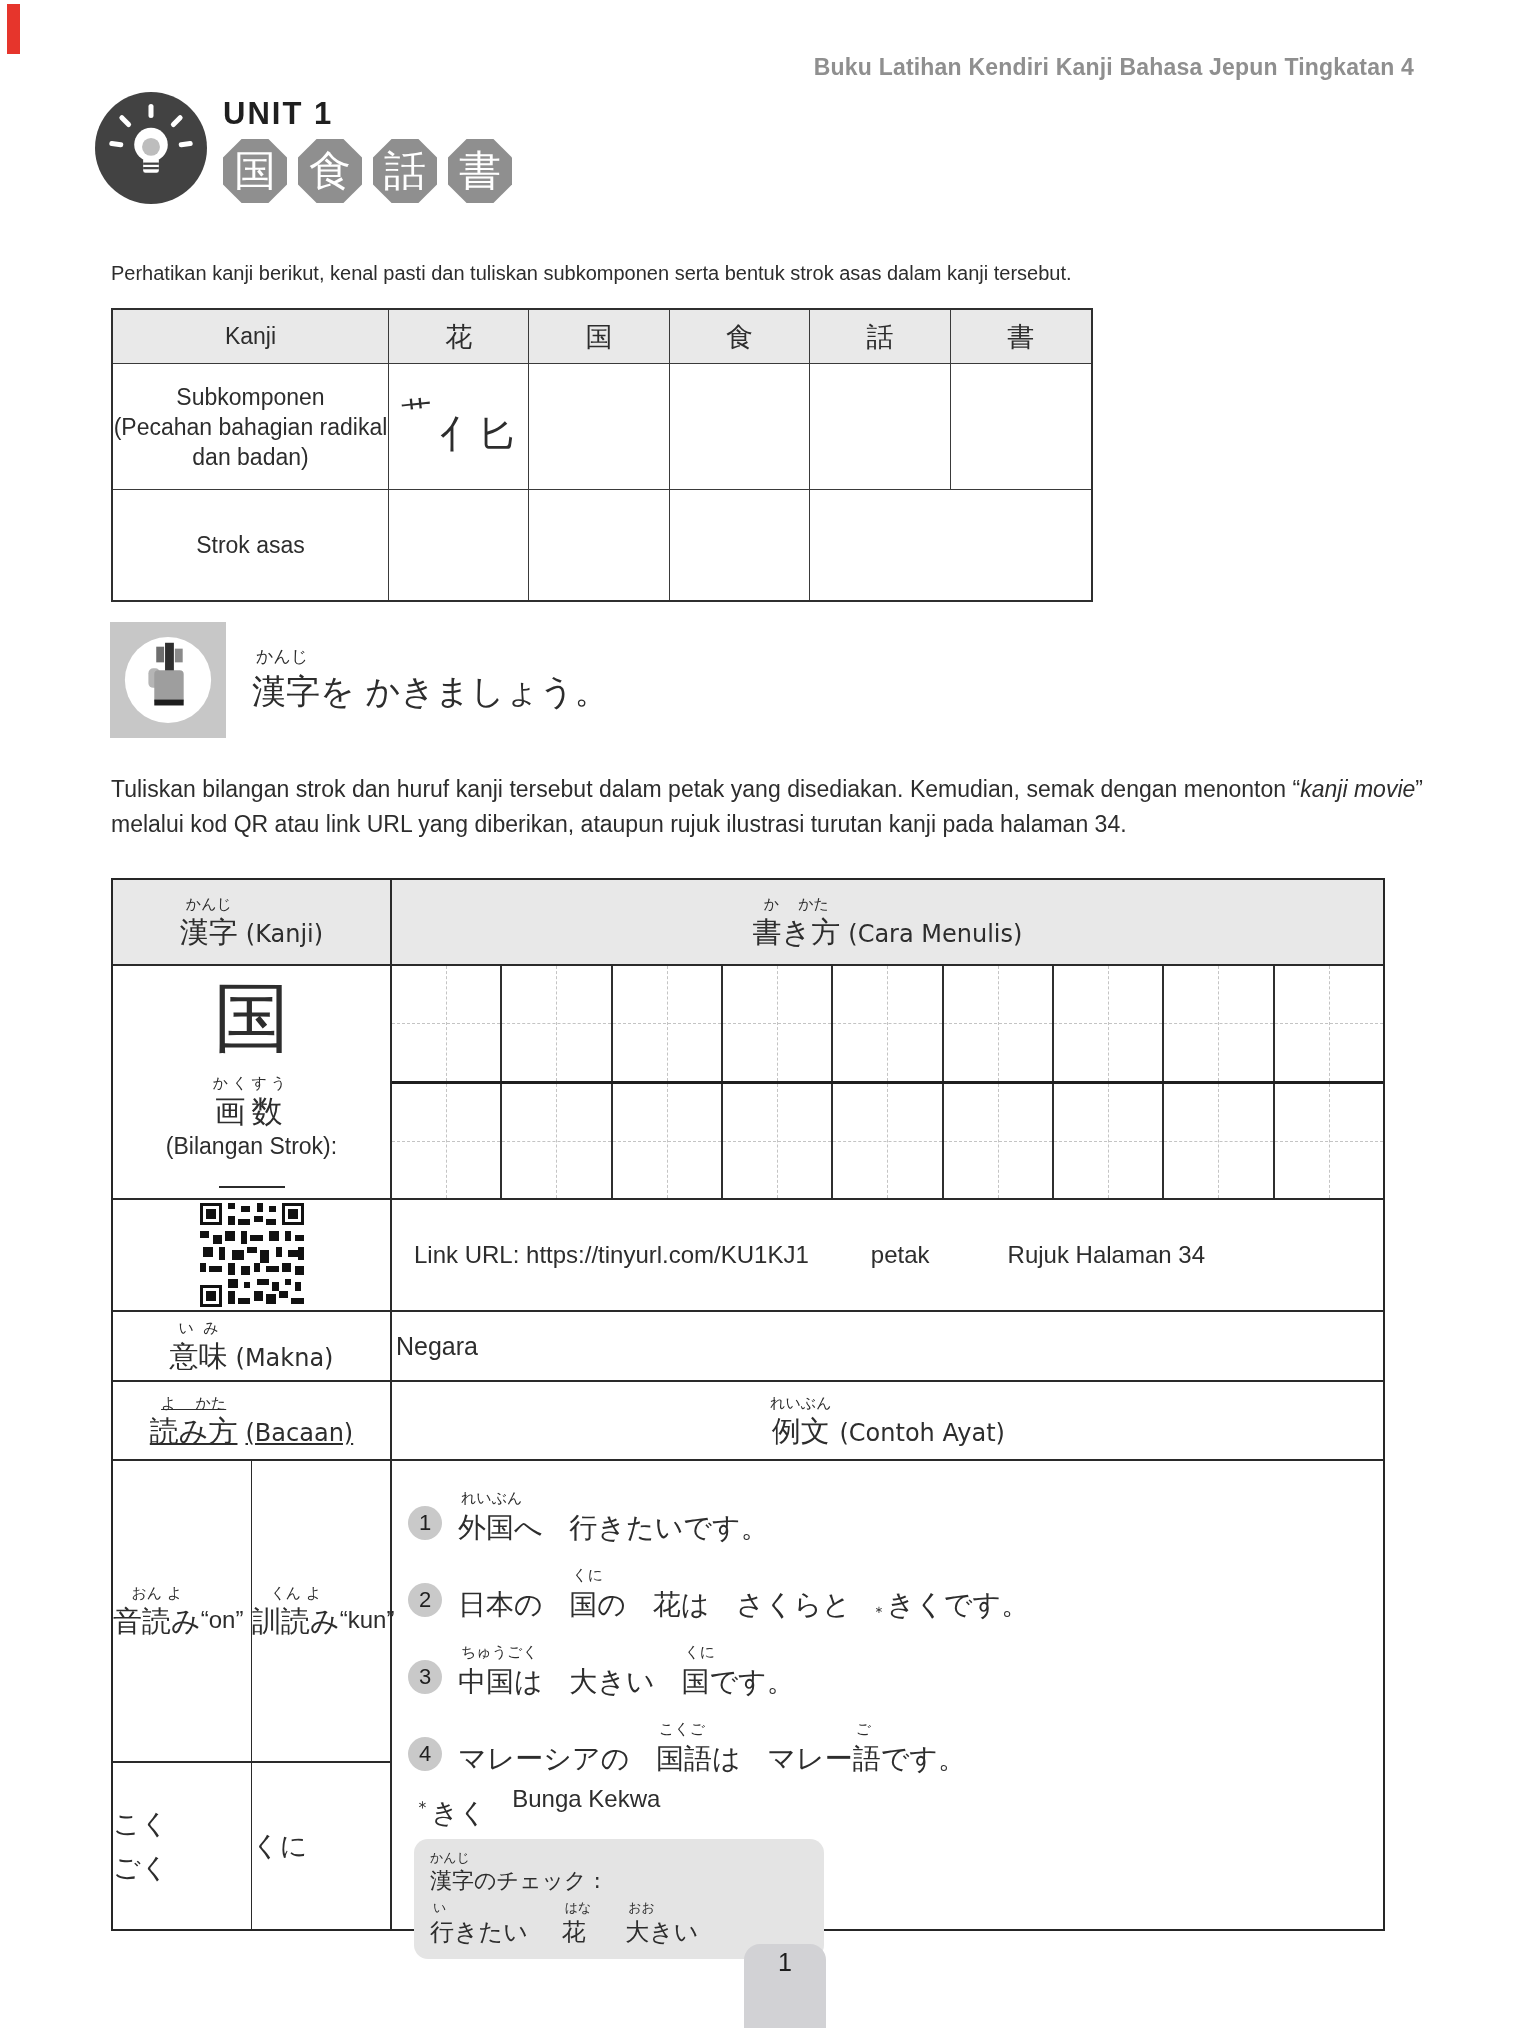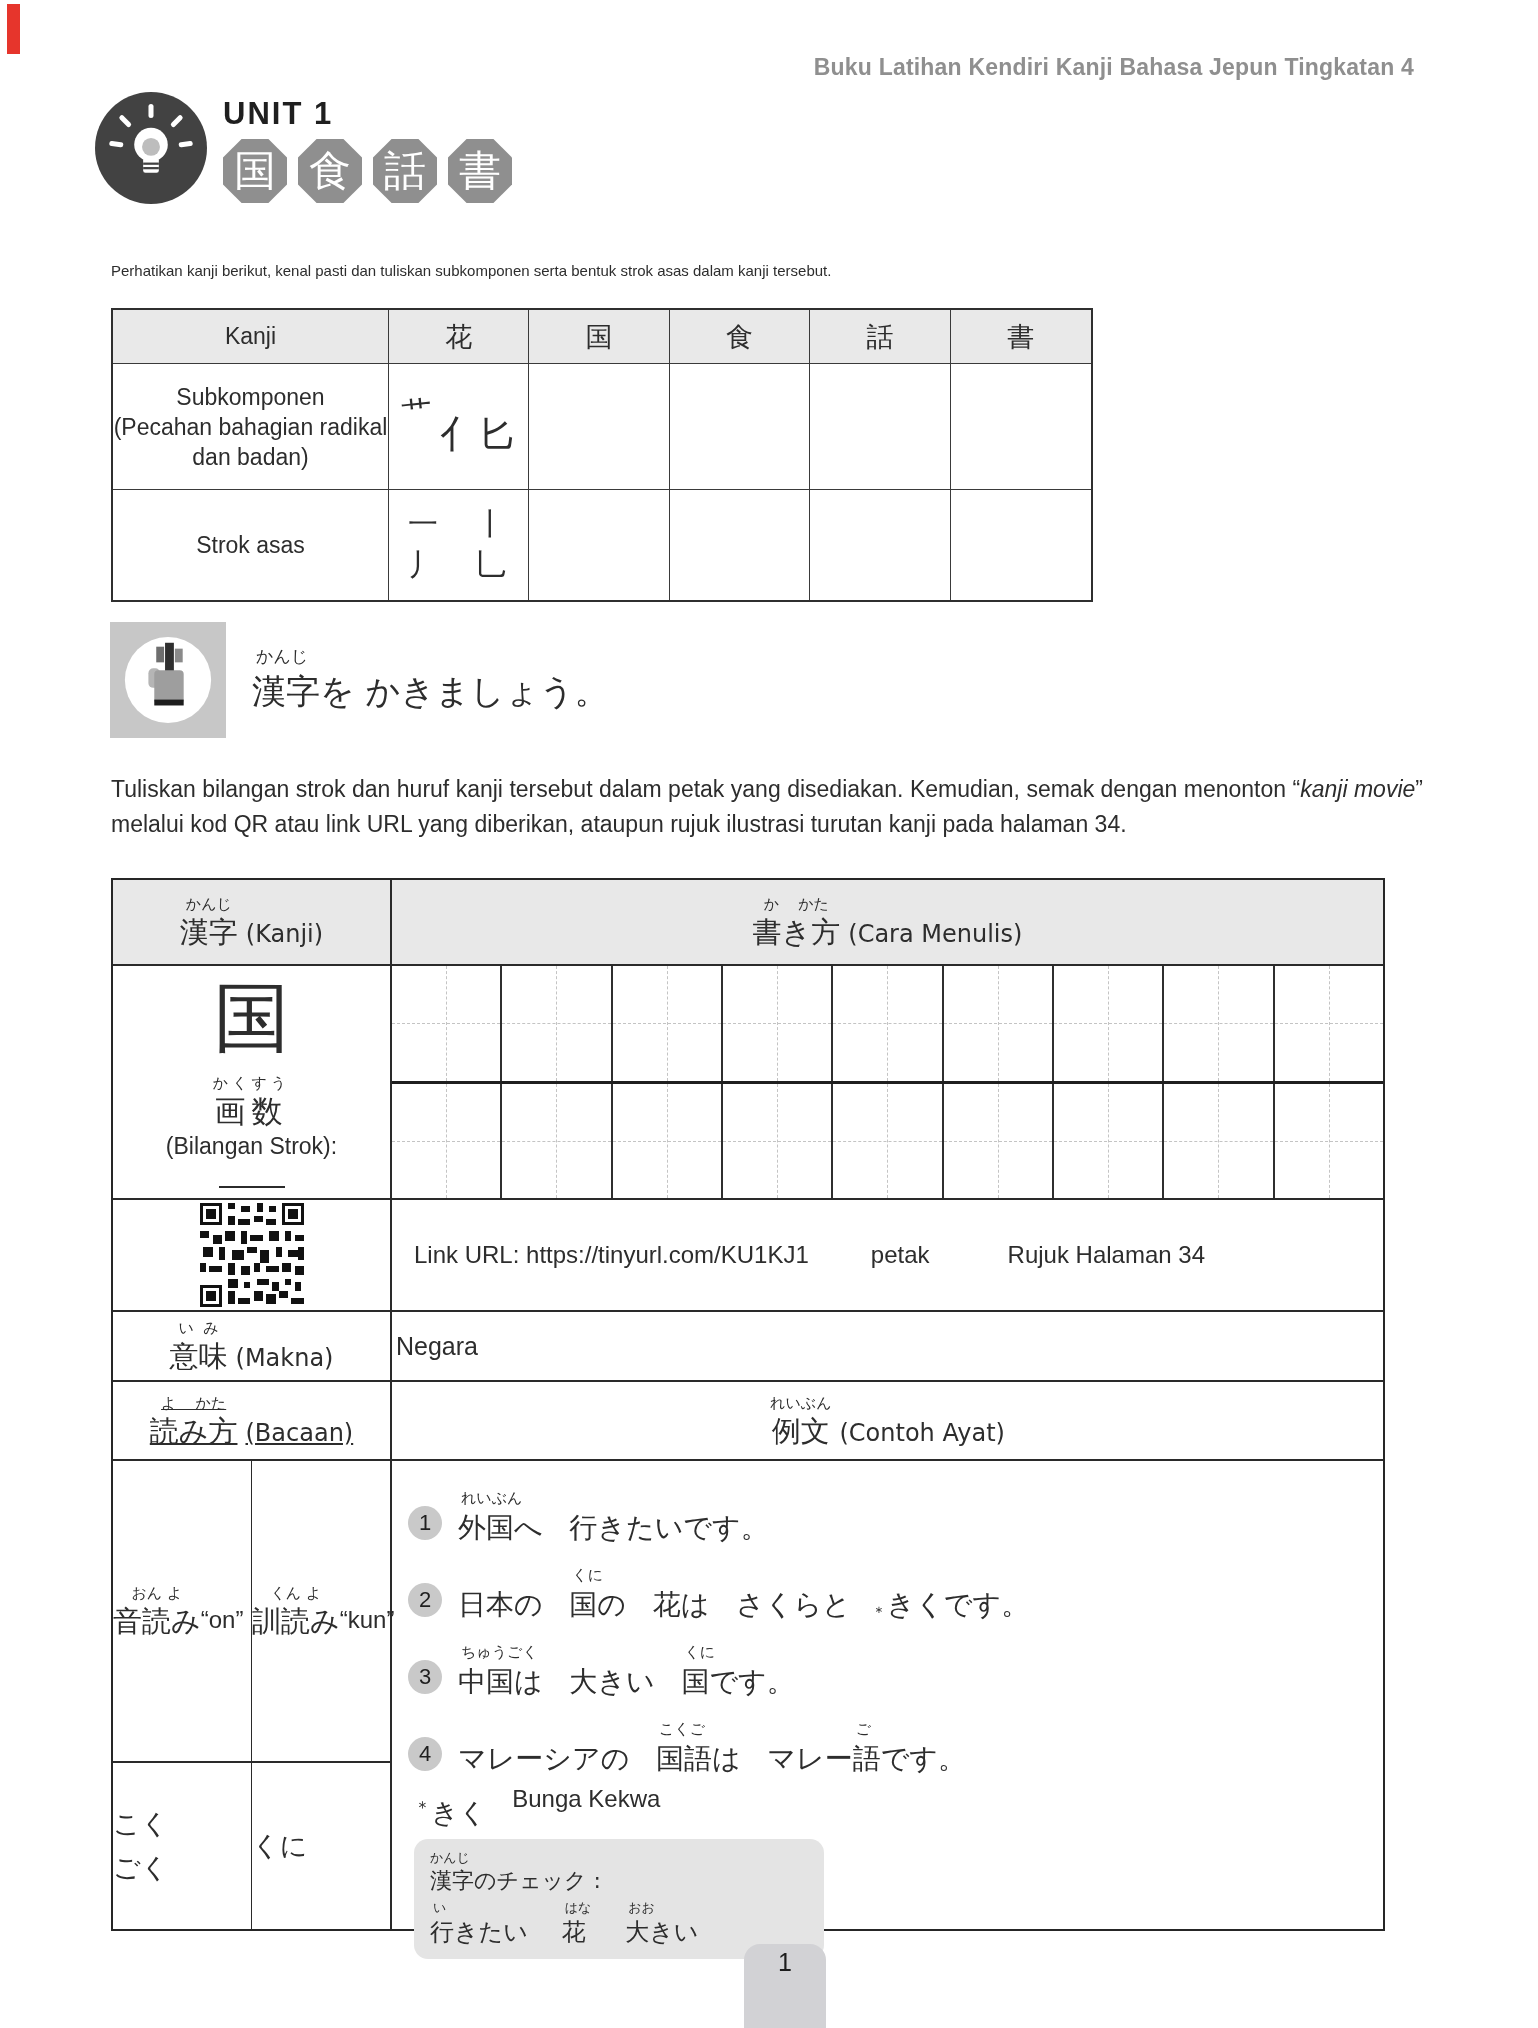--- a/index.html
+++ b/index.html
@@ -20,21 +20,21 @@
   .unit-block { position:absolute; left:95px; top:92px; display:flex; }
   .bulb-circle { width:112px; height:112px; flex:none; }
   .unit-right { margin-left:16px; }
   .unit-title { font-size:31px; font-weight:bold; color:#1f1f1f; letter-spacing:2px; margin-top:4px; }
   .badges { display:flex; gap:11px; margin-top:7px; }
   .badge {
     width:64px; height:64px; background:#8f8f8f; color:#fff; font-size:42px; line-height:64px;
     text-align:center; clip-path: polygon(29% 0,71% 0,100% 29%,100% 71%,71% 100%,29% 100%,0 71%,0 29%);
   }
 
-  .p1 { position:absolute; left:111px; top:262px; width:1330px; font-size:15px; }
+  .p1 { position:absolute; left:111px; top:262px; width:1330px; font-size:20px; }
 
   
   .analysis-table {
     position:absolute; left:111px; top:308px; width:982px;
     display:grid; grid-template-columns:276px repeat(5, 1fr); grid-template-rows:54px 126px 110px;
     border:2.2px solid #2f2f2f;
   }
   .at-cell { border-right:1.6px solid #3a3a3a; border-bottom:1.6px solid #3a3a3a;
     display:flex; align-items:center; justify-content:center; text-align:center; }
   .at-cell.last-col { border-right:none; }
@@ -191,23 +191,20 @@
         <span class="rad">艹</span>
         <span class="bod">亻匕</span>
       </span>
     </div>
     <div class="at-cell"></div>
     <div class="at-cell"></div>
     <div class="at-cell"></div>
     <div class="at-cell last-col"></div>
 
     <div class="at-cell at-label last-row">Strok asas</div>
-    <div class="at-cell last-row">
-      <span class="hand-strokes jp">一 丨 丿 乚</span>
-    </div>
     <div class="at-cell last-row"></div>
     <div class="at-cell last-row"></div>
     <div class="at-cell last-row"></div>
     <div class="at-cell last-row last-col"></div>
   </div>
 
   <div class="hand-section">
     <div class="hand-box">
       <svg viewBox="0 0 100 100" width="98" height="98">
         <circle cx="50" cy="50" r="44" fill="#ffffff"></circle>

